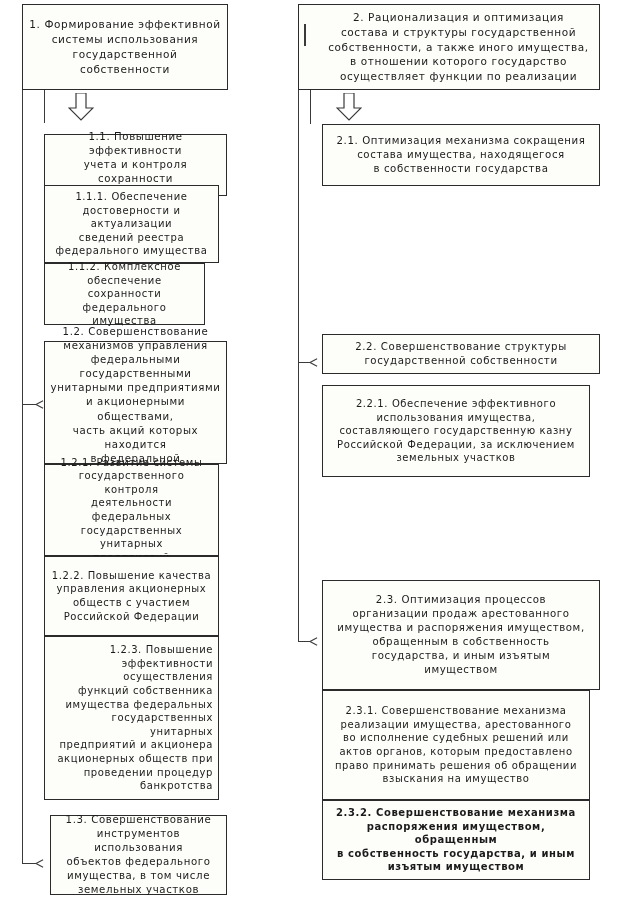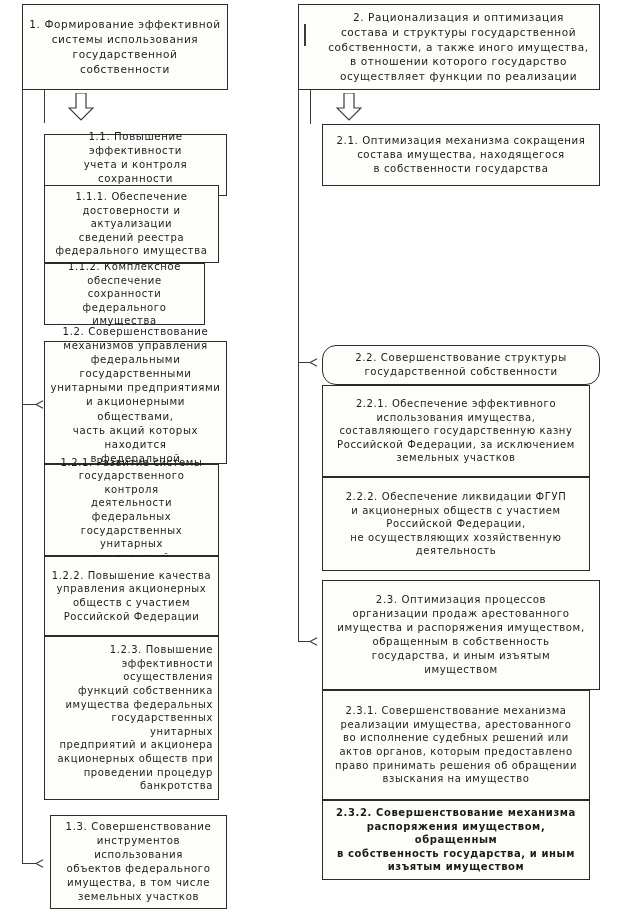--- a/index.html
+++ b/index.html
@@ -135,21 +135,21 @@
     <span class="txt">1.2.2. Повышение качества<br>управления акционерных<br>обществ с участием<br>Российской Федерации</span>
   </div>
 
   <div class="box box-lvl3" style="left:44px; top:636px; width:175px; height:164px;text-align:right;">
     <span class="txt">1.2.3. Повышение<br>эффективности осуществления<br>функций собственника<br>имущества федеральных<br>государственных унитарных<br>предприятий и акционера<br>акционерных обществ при<br>проведении процедур<br>банкротства</span>
   </div>
 
   <div class="hline" style="left:22px; top:863px; width:14px;"></div>
   <div class="arrow-right" style="left:36px; top:863px;"></div>
 
-  <div class="box box-lvl2" style="left:50px; top:815px; width:177px; height:94px;">
+  <div class="box box-lvl2" style="left:50px; top:815px; width:177px; height:80px;">
     <span class="txt">1.3. Совершенствование<br>инструментов использования<br>объектов федерального<br>имущества, в том числе<br>земельных участков</span>
   </div>
 
   <div class="box box-top" style="left:298px; top:4px; width:302px; height:86px;padding-left:24px;">
     <span class="txt">2. Рационализация и оптимизация<br>состава и структуры государственной<br>собственности, а также иного имущества,<br>в отношении которого государство<br>осуществляет функции по реализации</span>
   </div>
 
   <div class="tick" style="left:304px; top:24px; height:22px;"></div>
 
   <div class="vline" style="left:298px; top:90px; height:551px;"></div>
@@ -163,31 +163,28 @@
 
   <div class="box box-lvl2" style="left:322px; top:124px; width:278px; height:62px;">
     <span class="txt">2.1. Оптимизация механизма сокращения<br>состава имущества, находящегося<br>в собственности государства</span>
   </div>
 
 
 
   <div class="hline" style="left:298px; top:362px; width:12px;"></div>
   <div class="arrow-right" style="left:310px; top:362px;"></div>
 
-  <div class="box box-lvl2" style="left:322px; top:345px; width:278px; height:40px;border-radius:14px;">
+  <div class="box box-lvl2" style="left:322px; top:334px; width:278px; height:40px;">
     <span class="txt">2.2. Совершенствование структуры<br>государственной собственности</span>
   </div>
 
   <div class="box box-lvl3" style="left:322px; top:385px; width:268px; height:92px;">
     <span class="txt">2.2.1. Обеспечение эффективного<br>использования имущества,<br>составляющего государственную казну<br>Российской Федерации, за исключением<br>земельных участков</span>
   </div>
 
-  <div class="box box-lvl3" style="left:322px; top:477px; width:268px; height:94px;">
-    <span class="txt">2.2.2. Обеспечение ликвидации ФГУП<br>и акционерных обществ с участием<br>Российской Федерации,<br>не осуществляющих хозяйственную<br>деятельность</span>
-  </div>
 
   <div class="hline" style="left:298px; top:641px; width:12px;"></div>
   <div class="arrow-right" style="left:310px; top:641px;"></div>
 
   <div class="box box-lvl2" style="left:322px; top:580px; width:278px; height:110px;">
     <span class="txt">2.3. Оптимизация процессов<br>организации продаж арестованного<br>имущества и распоряжения имуществом,<br>обращенным в собственность<br>государства, и иным изъятым<br>имуществом</span>
   </div>
 
   <div class="box box-lvl3" style="left:322px; top:690px; width:268px; height:110px;">
     <span class="txt">2.3.1. Совершенствование механизма<br>реализации имущества, арестованного<br>во исполнение судебных решений или<br>актов органов, которым предоставлено<br>право принимать решения об обращении<br>взыскания на имущество</span>

